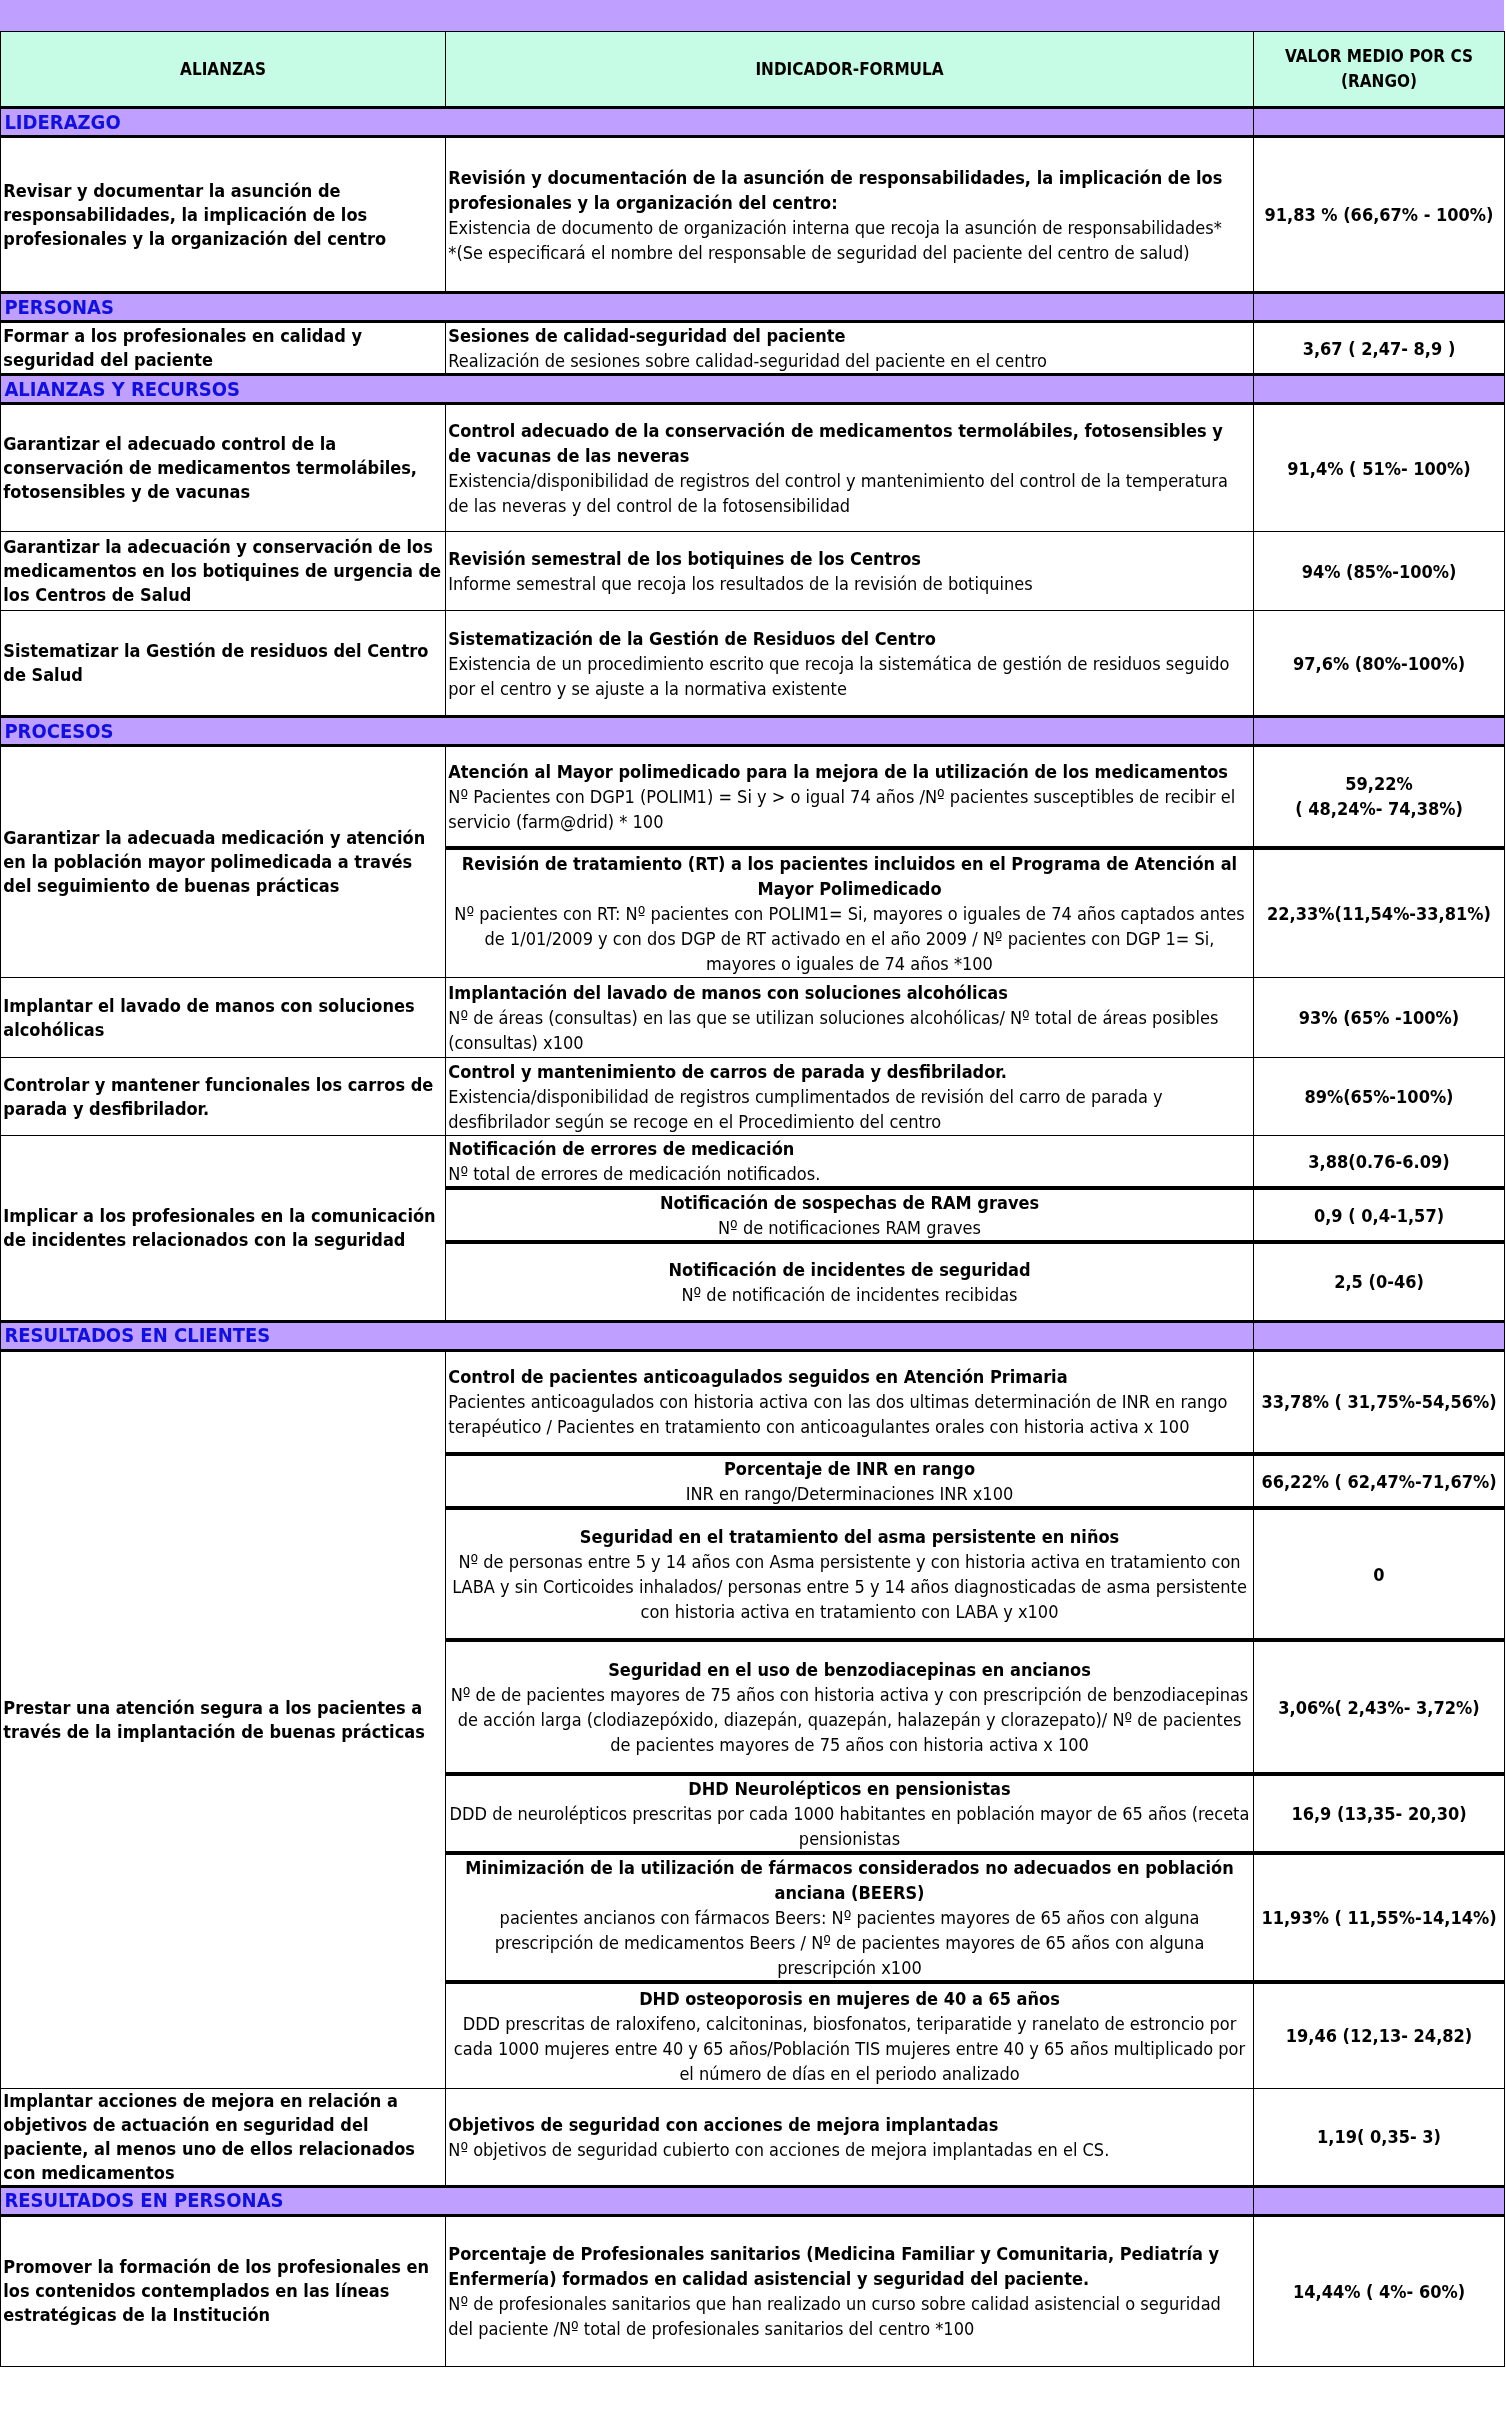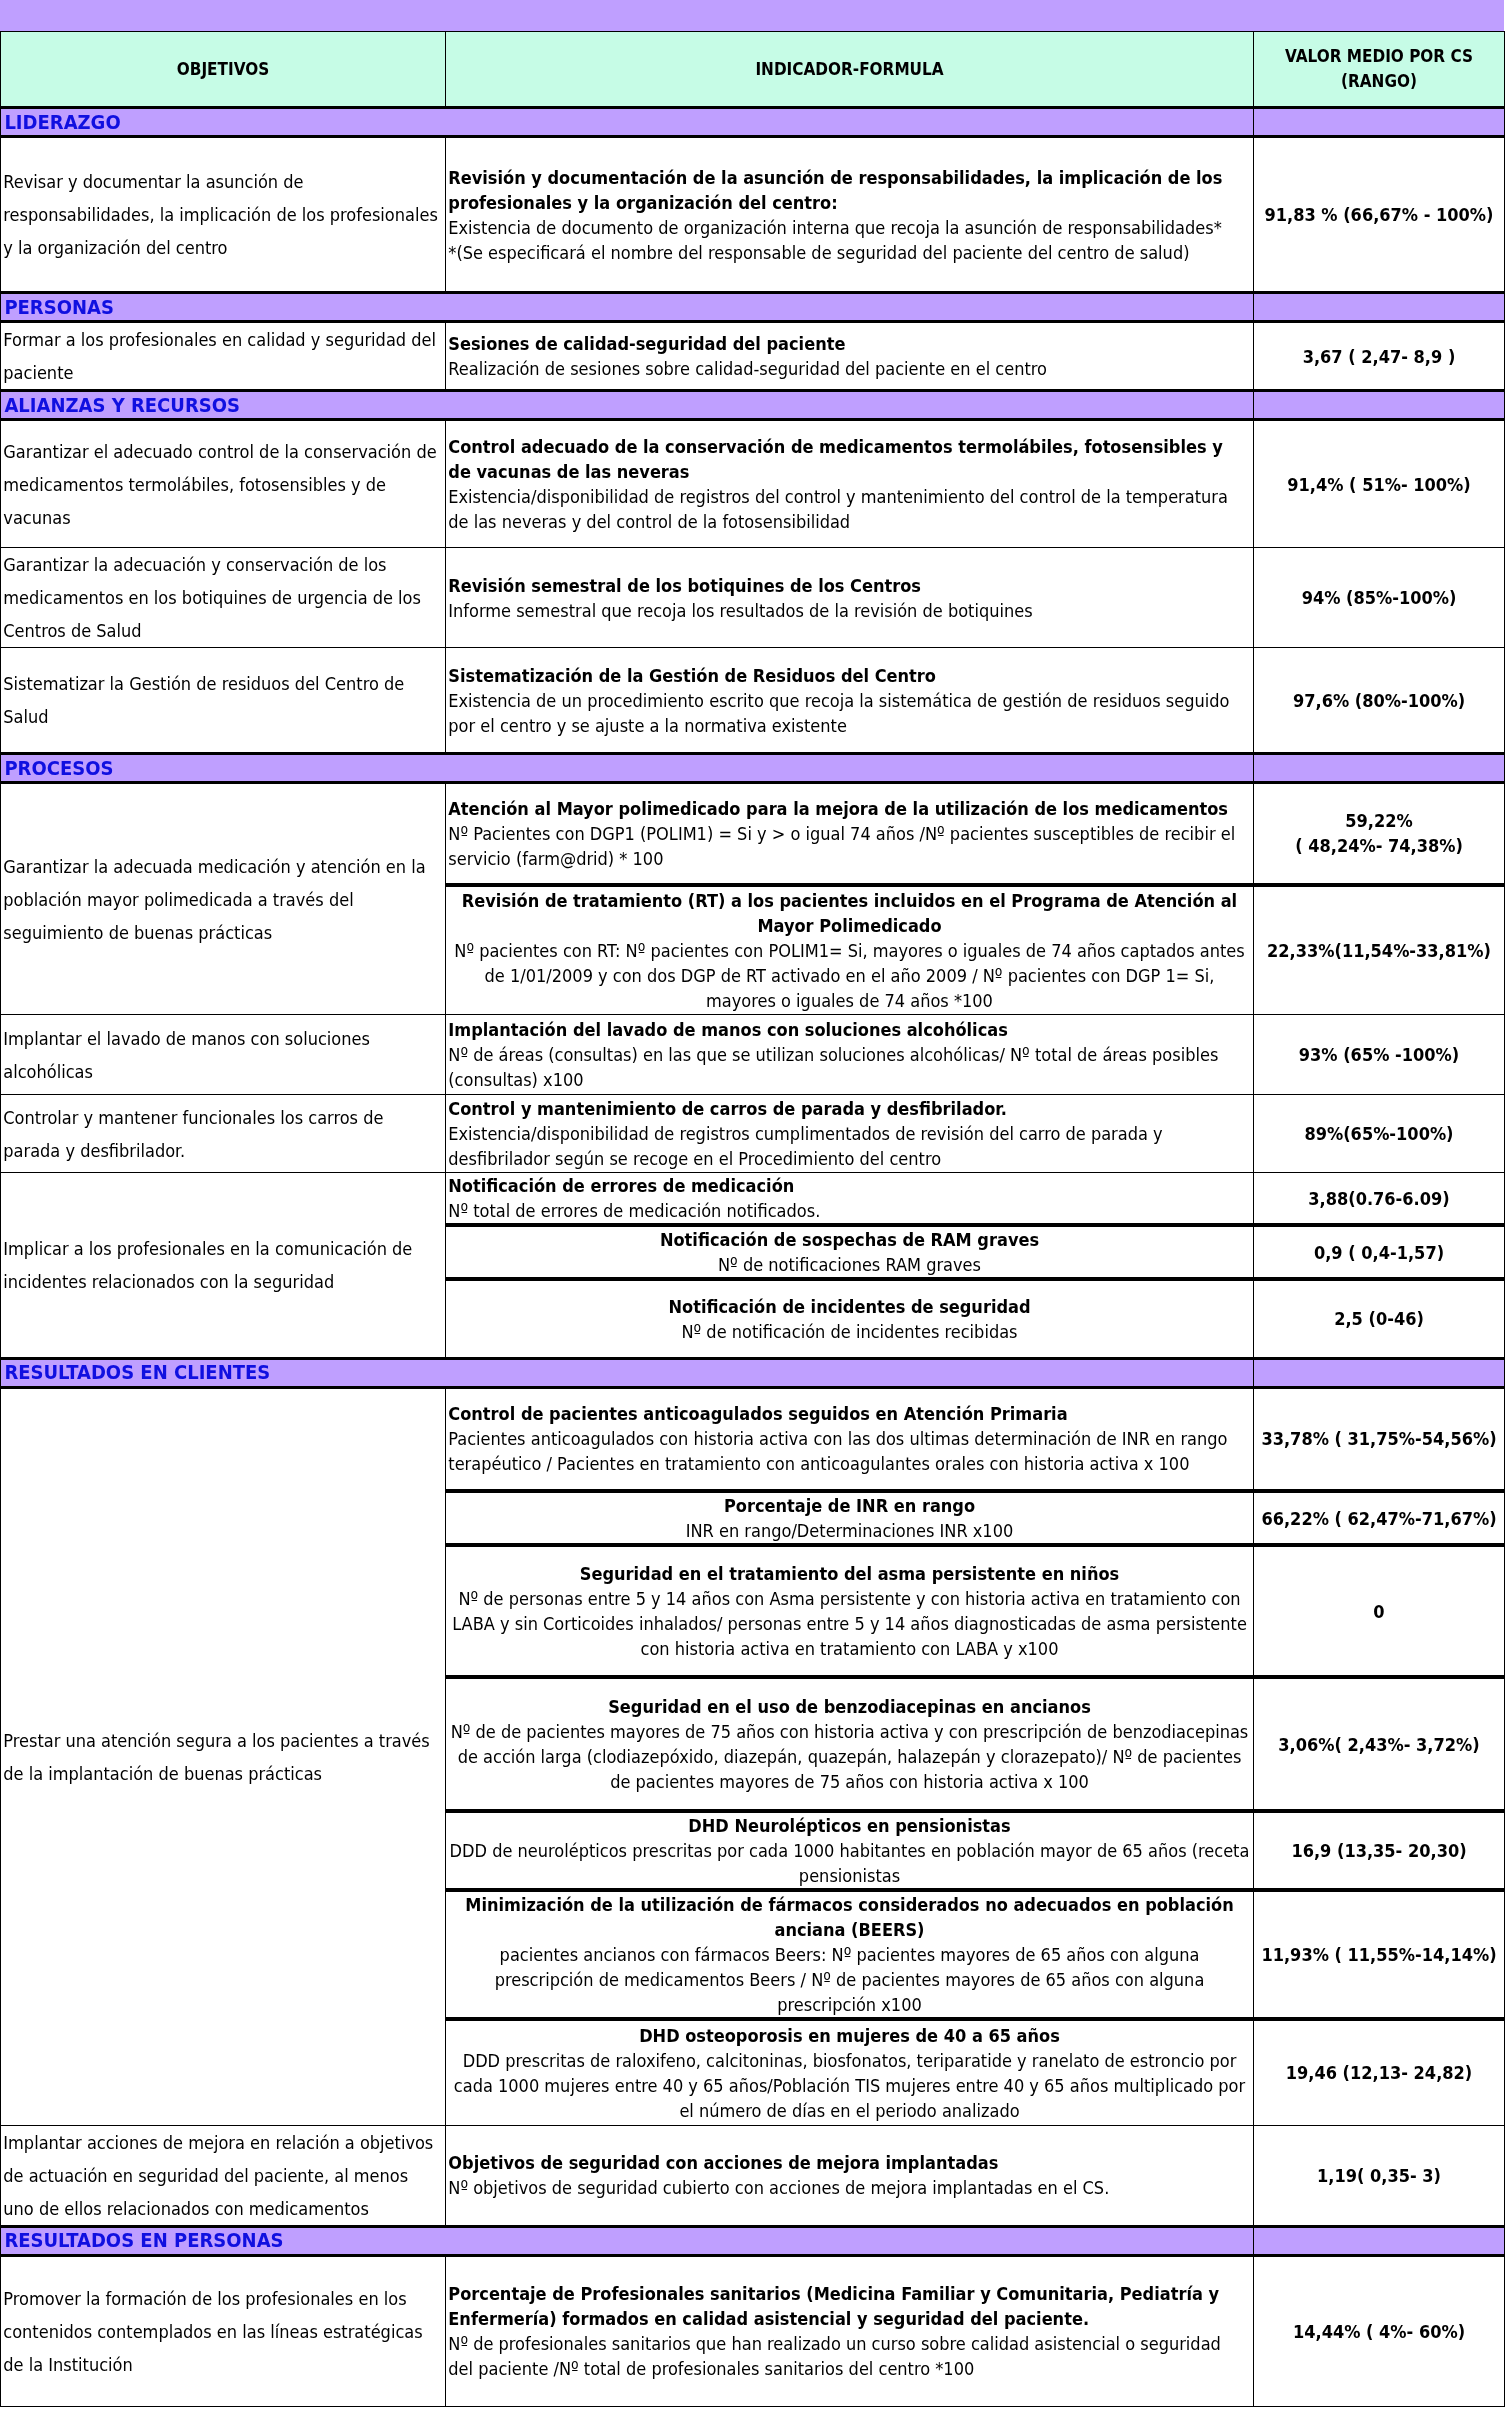--- a/index.html
+++ b/index.html
@@ -9,41 +9,41 @@
   table.main { position: absolute; left: 0; top: 31px; width: 1504px; border-collapse: collapse; table-layout: fixed; }
   table.main td { border: 1.7px solid #000; vertical-align: middle; padding: 0 2.3px; overflow: hidden; }
   col.c1 { width: 445px; }
   col.c2 { width: 808px; }
   col.c3 { width: 251px; }
   tr.header td { background: #C6FCE6; height: 74px; text-align: center; font-weight: bold; font-size: 17px; line-height: 25px; }
   tr.section td { background: #BF9FFF; height: 26px; border-top-width: 3.4px; border-bottom-width: 3.4px; }
   tr.section td.sec-label { color: #1010E0; font-weight: bold; font-size: 20px; line-height: 25px; text-align: left; padding-left: 3.4px;
      border-right-width: 1.7px; }
   tr.section td.sec-blank { border-left-width: 1.7px; }
-  td.obj { font-weight: normal; font-size: 18px; line-height: 33px; text-align: left; }
+  td.obj { font-weight: bold; font-size: 18px; line-height: 24px; text-align: left; }
   td.ind { font-size: 18px; line-height: 25px; text-align: left; }
   td.ind .ind-title { font-weight: bold; display: block; }
   td.ind .ind-formula { display: block; font-weight: normal; }
   td.val { font-weight: bold; font-size: 18px; line-height: 25px; text-align: center; }
   tr.thick td { border-top-width: 4px; text-align: center; }
 </style>
 </head>
 <body>
 
 <div class="topband"></div>
 
 <table class="main">
   <colgroup>
       <col class="c1">
       <col class="c2">
       <col class="c3">
     </colgroup>
   <tbody id="tbody">
     <tr class="header">
-      <td>OBJETIVOS</td>
+      <td>ALIANZAS</td>
       <td>INDICADOR-FORMULA</td>
       <td>
         <div>VALOR MEDIO POR CS</div>
         <div>(RANGO)</div>
       </td>
     </tr>
   <tr class="section">
         <td class="sec-label" colspan="2">LIDERAZGO</td>
         <td class="sec-blank"></td>
       </tr>

